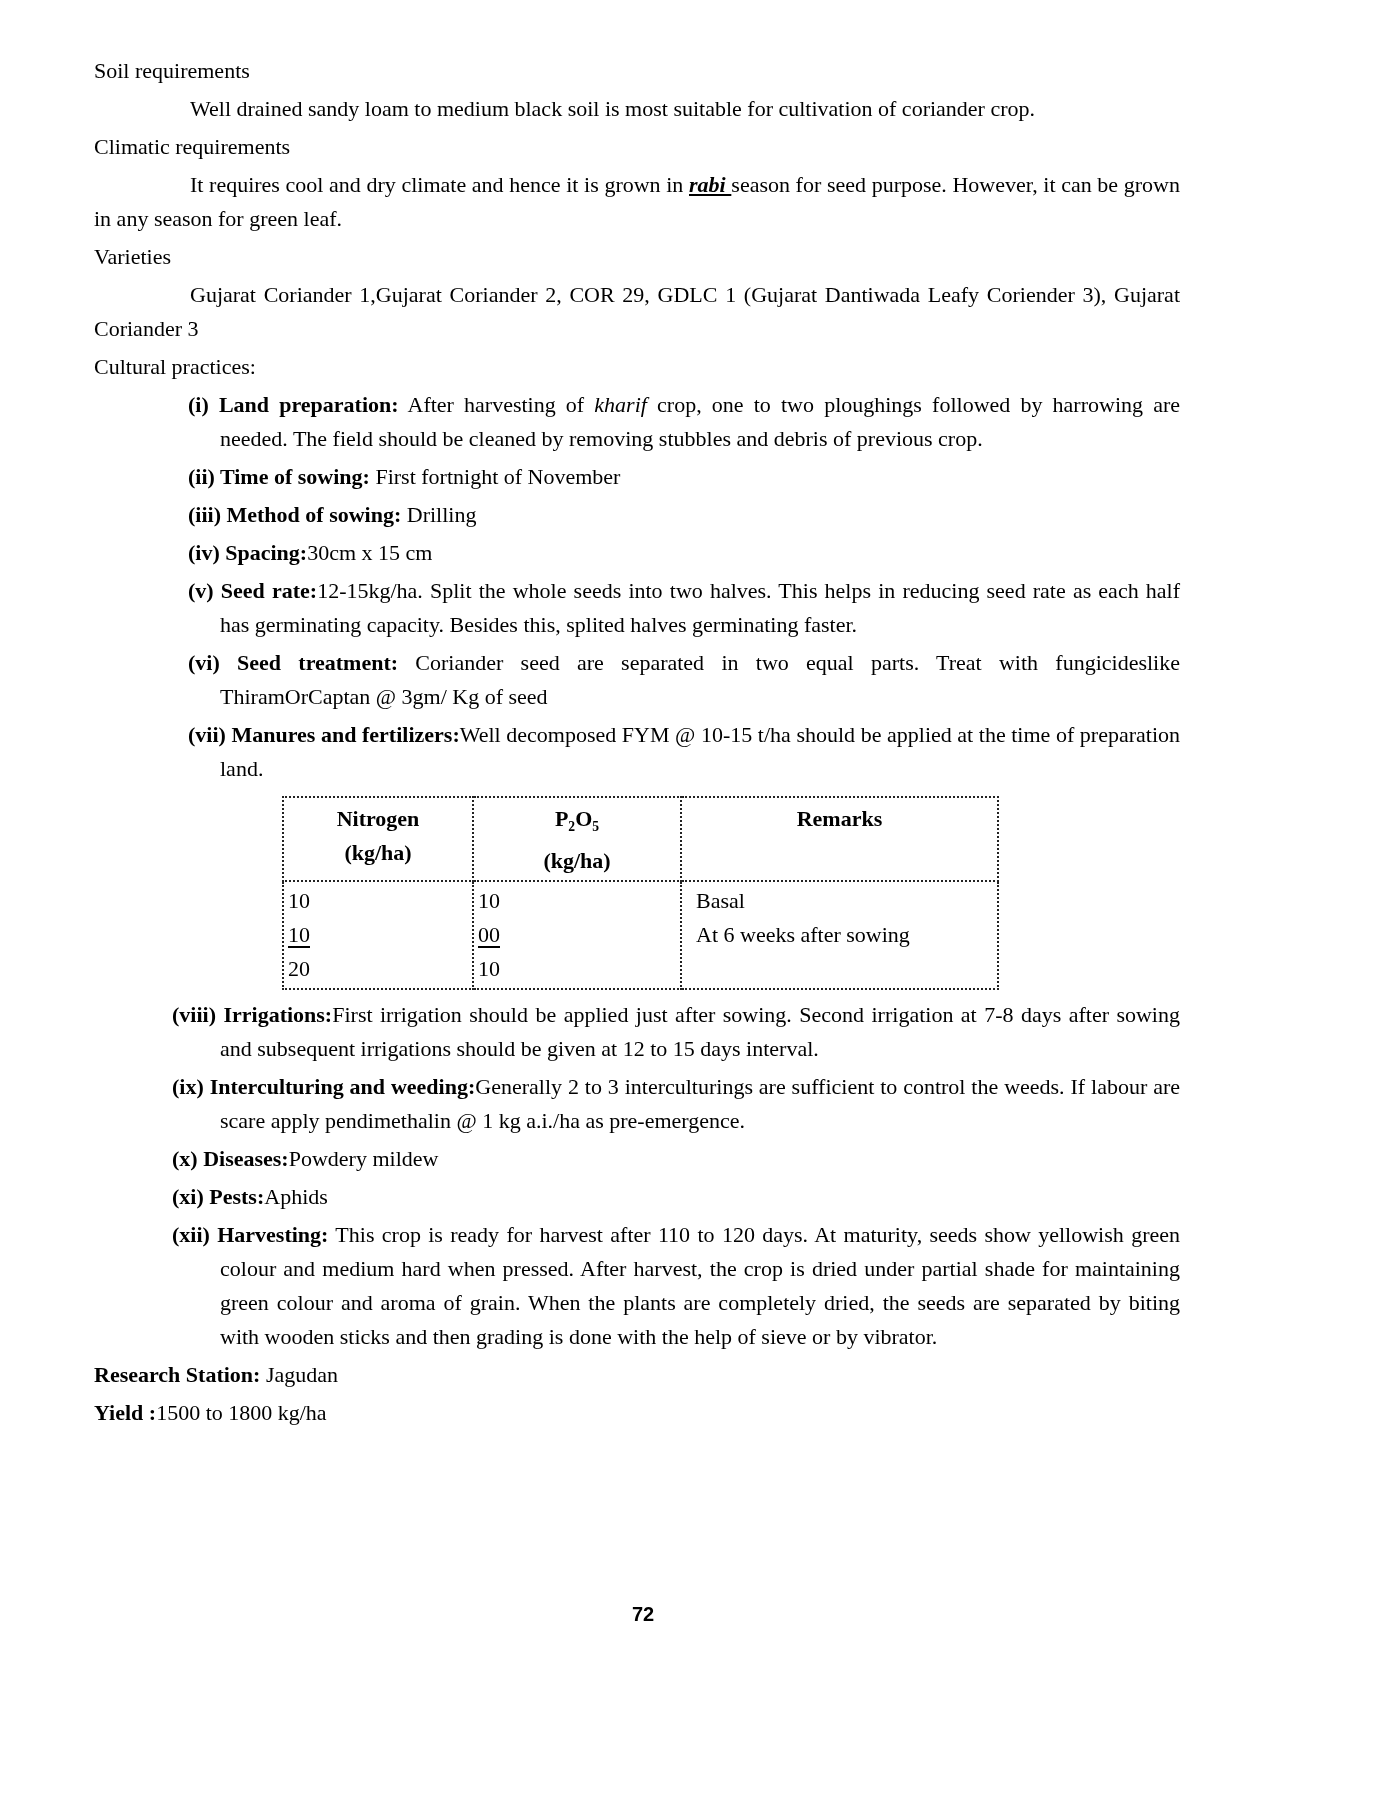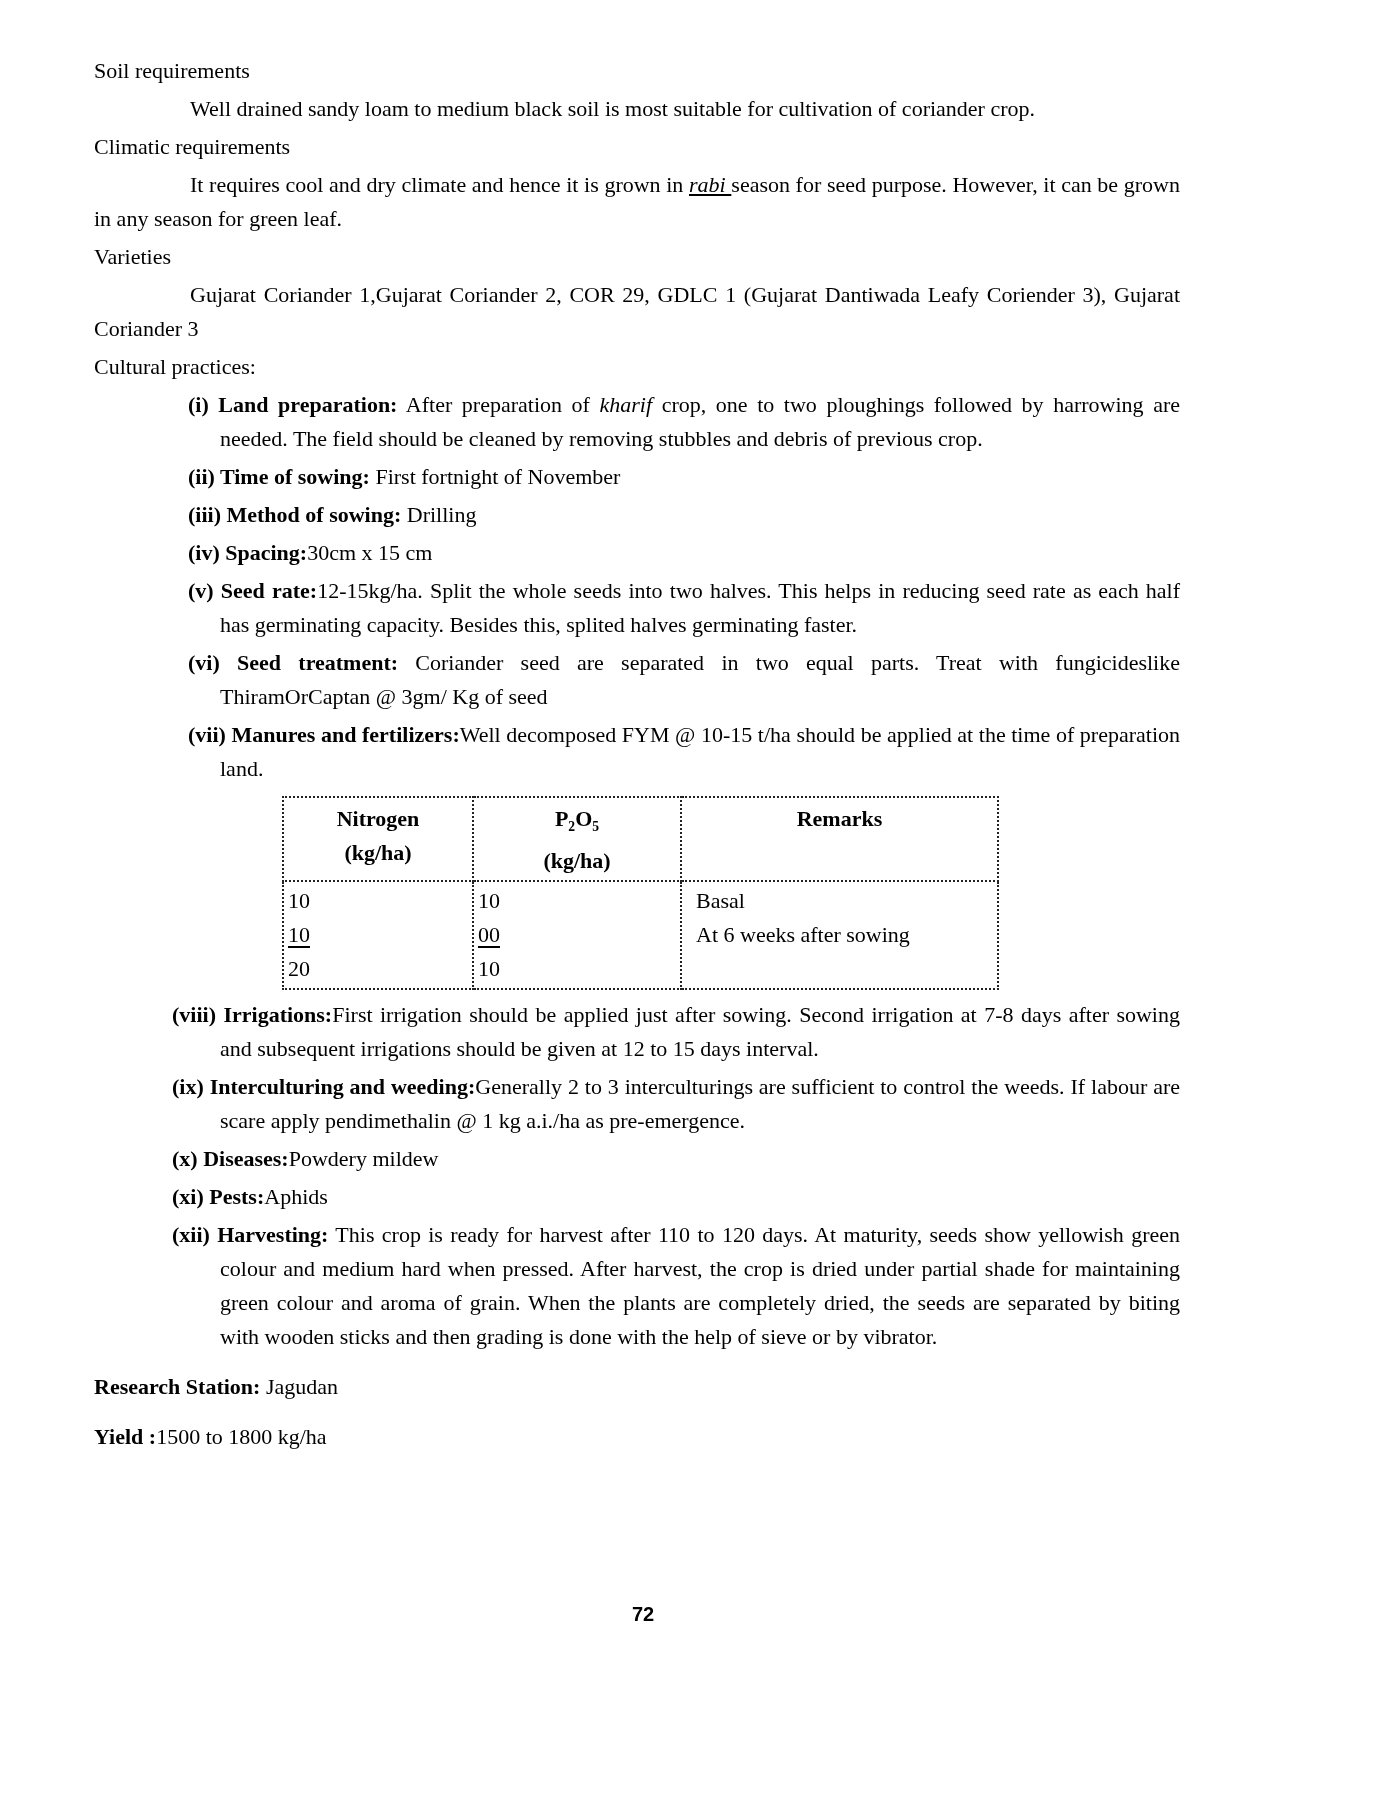--- a/index.html
+++ b/index.html
@@ -12,37 +12,37 @@
     box-sizing:border-box;
     overflow:hidden;
     margin:0 auto;
   }
   .content{padding:54px 209px 0 94px;}
   .h{font-weight:normal;margin:0 0 4px 0;}
   .para{margin:0 0 4px 0;text-indent:96px;text-align:justify;}
   .li{margin:0 0 4px 0;padding-left:126px;text-indent:-32px;text-align:justify;}
   .li.wide{text-indent:-48px;}
   .li b{font-weight:bold;}
-  .rabi{font-style:italic;text-decoration:underline;}
+  .rabi{font-style:italic;text-decoration:underline;font-weight:bold;}
   .kharif{font-style:italic;}
   table.fert{
     border-collapse:collapse;table-layout:fixed;
     width:715px;margin:10px 0 8px 188px;
     font-size:22px;line-height:34px;
   }
   .fert th,.fert td{
     border:2px dotted #222;
     padding:2px 4px;vertical-align:top;
   }
   .fert th{font-weight:bold;padding-top:4px;}
   .fert td.remcell{text-align:left;padding-left:14px;}
   .fert sub{font-size:0.62em;}
   .fert .u{text-decoration:underline;text-decoration-thickness:2px;text-underline-offset:4px;}
   .fert .rowline{min-height:34px;}
-  .plain{margin:16px 0 4px 0;}
+  .plain{margin:4px 0 4px 0;}
   .pagenum{
     position:absolute;top:1602px;left:100px;width:1086px;
     text-align:center;
     font-family:"Liberation Sans", sans-serif;
     font-weight:bold;font-size:20px;line-height:24px;
   }
 </style>
 </head>
 <body>
 
@@ -53,21 +53,21 @@
     <p class="para">Well drained sandy loam to medium black soil is most suitable for cultivation of coriander crop.</p>
 
     <div class="h">Climatic requirements</div>
     <p class="para"><span>It requires cool and dry climate and hence it is grown in </span><span class="rabi">rabi </span><span>season for seed purpose. However, it can be grown in any season for green leaf.</span></p>
 
     <div class="h">Varieties</div>
     <p class="para">Gujarat Coriander 1,Gujarat Coriander 2, COR 29, GDLC 1 (Gujarat Dantiwada Leafy Coriender 3), Gujarat Coriander 3</p>
 
     <div class="h">Cultural practices:</div>
 
-    <div class="li"><b>(i) Land preparation:</b><span> After preparation of </span><span class="kharif">kharif</span><span> crop, one to two ploughings followed by harrowing are needed. The field should be cleaned by removing stubbles and debris of previous crop.</span></div>
+    <div class="li"><b>(i) Land preparation:</b><span> After harvesting of </span><span class="kharif">kharif</span><span> crop, one to two ploughings followed by harrowing are needed. The field should be cleaned by removing stubbles and debris of previous crop.</span></div>
 
     <div class="li"><b>(ii) Time of sowing:</b><span> First fortnight of November</span></div>
 
     <div class="li"><b>(iii) Method of sowing:</b><span> Drilling</span></div>
 
     <div class="li"><b>(iv) Spacing:</b><span>30cm x 15 cm</span></div>
 
     <div class="li"><b>(v) Seed rate:</b><span>12-15kg/ha. Split the whole seeds into two halves. This helps in reducing seed rate as each half has germinating capacity. Besides this, splited halves germinating faster.</span></div>
 
     <div class="li"><b>(vi) Seed treatment:</b><span> Coriander seed are separated in two equal parts. Treat with fungicideslike ThiramOrCaptan @ 3gm/ Kg of seed</span></div>

